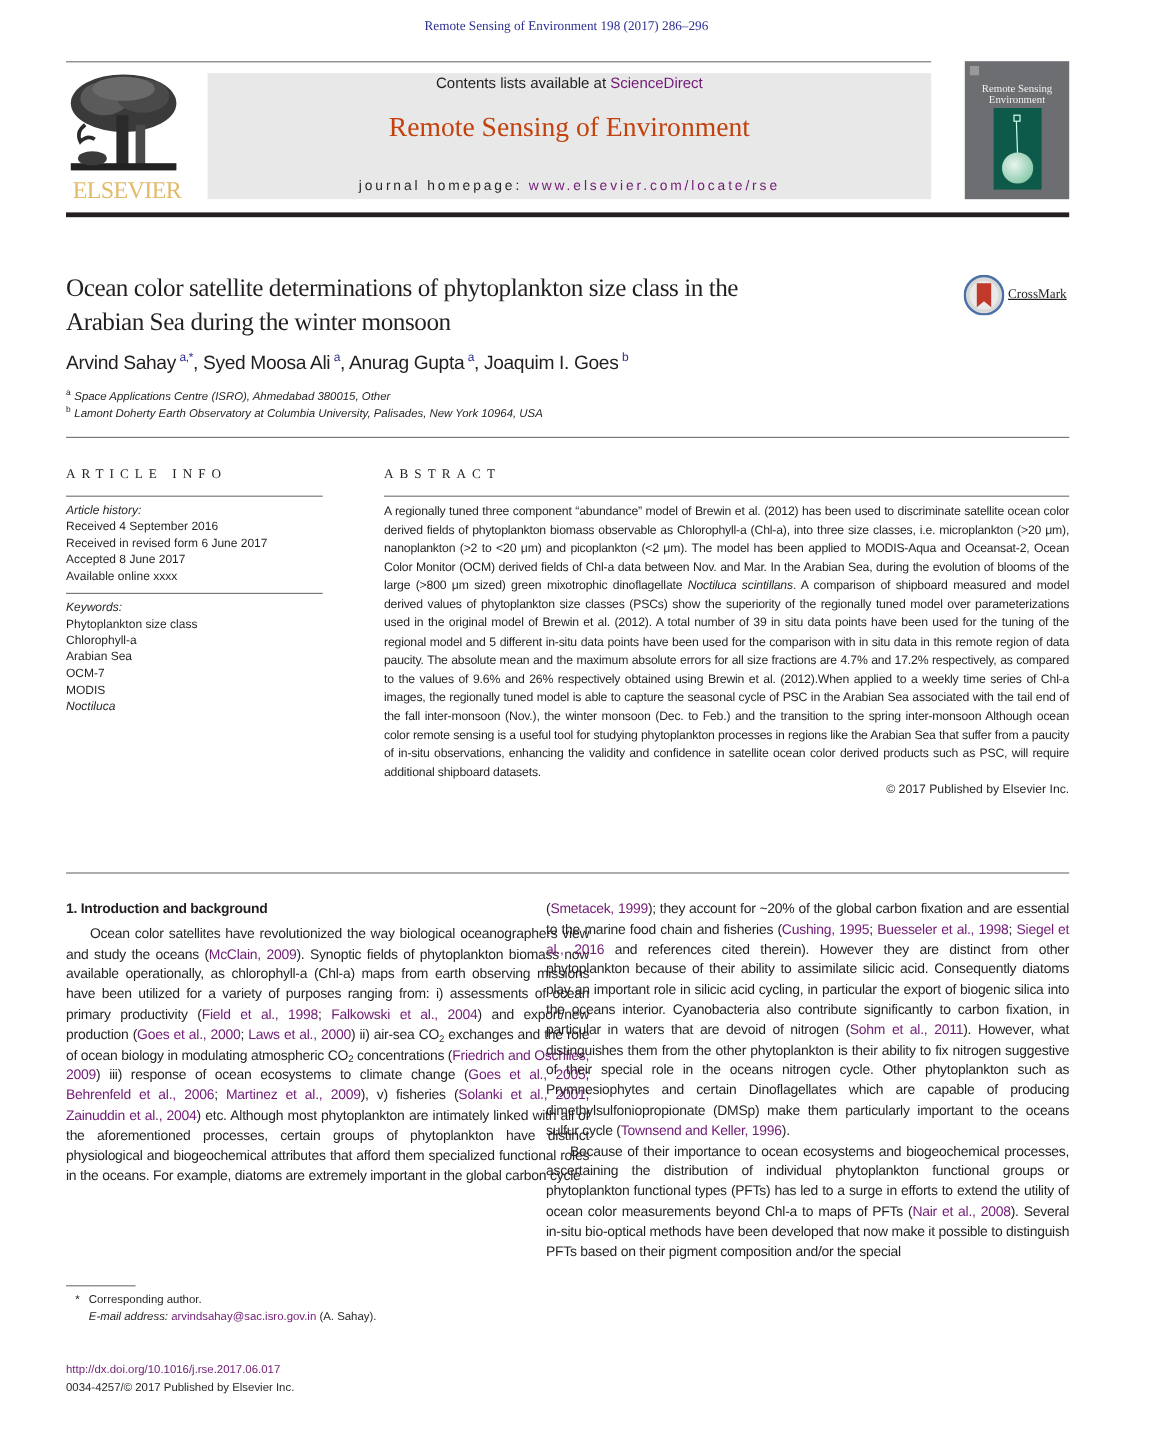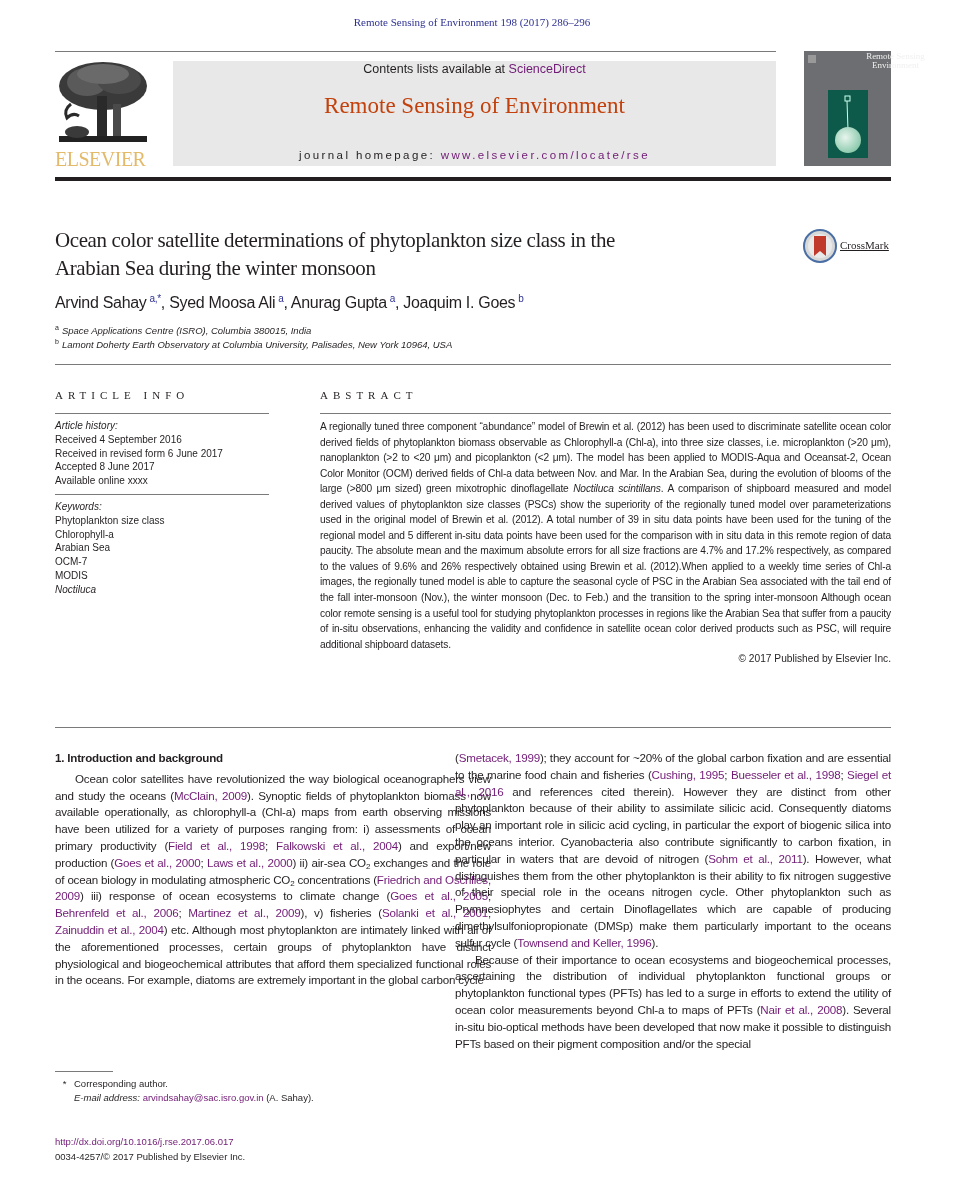--- a/index.html
+++ b/index.html
@@ -8,32 +8,32 @@
     a, .link { color: #701a75; text-decoration: none; }
     .abs { position: absolute; }
 
     
     .running-head { top: 16px; left: 0; width: 944px; text-align: center; font-size: 11px; color: #2e3192; }
 
     
     .hdr-rule-top { top: 51px; left: 55px; width: 721px; height: 1px; background: #7a7a7a; }
     .logo { top: 60px; left: 55px; width: 96px; height: 110px; }
     .logo .tree { position: absolute; left: 2px; top: 0; width: 92px; height: 84px; }
-    .logo .wordmark { position: absolute; left: 0; top: 88px; width: 96px; text-align: left;
+    .logo .wordmark { position: absolute; left: 0; top: 88px; width: 96px; text-align: right;
                       font-family: "Liberation Serif", serif; font-size: 20px; color: #e3b96a; letter-spacing: -0.5px; }
     .banner { top: 61px; left: 173px; width: 603px; height: 105px; background: #e8e8e8; }
     .banner .contents { position: absolute; top: 1px; left: 0; width: 100%; text-align: center;
                         font-family: "Liberation Sans", sans-serif; font-size: 12.5px; color: #231f20; }
     .banner .jtitle { position: absolute; top: 32px; left: 0; width: 100%; text-align: center;
                       font-family: "Liberation Serif", serif; font-size: 23px; color: #c2410c; }
     .banner .homepage { position: absolute; top: 88px; left: 0; width: 100%; text-align: center;
                         font-family: "Liberation Sans", sans-serif; font-size: 11.5px; letter-spacing: 2.4px; color: #231f20; }
     .cover { top: 51px; left: 804px; width: 87px; height: 115px; background: #6d6e71; }
-    .cover .ctitle { position: absolute; top: 1px; left: 0; width: 100%; text-align: center;
-                     font-family: "Liberation Serif", serif; font-size: 9px; line-height: 9px; color: #f0f0f0; padding-left: 48px; }
+    .cover .ctitle { position: absolute; top: 19px; left: 0; width: 100%; text-align: center;
+                     font-family: "Liberation Serif", serif; font-size: 9px; line-height: 9px; color: #f0f0f0; }
     .cover .cpanel { position: absolute; top: 39px; left: 24px; width: 40px; height: 68px; background: #0e5a4a; }
     .thick-bar { top: 177px; left: 55px; width: 836px; height: 4px; background: #231f20; }
 
     
     .title { top: 226px; left: 55px; width: 720px; font-family: Liberation Serif, serif;
              font-size: 21px; line-height: 28px; color: #231f20; letter-spacing: -0.4px; font-stretch: condensed; }
     .crossmark { top: 229px; left: 803px; width: 110px; height: 34px; }
     .crossmark .cm-label { position: absolute; left: 37px; top: 10px; font-family: "Liberation Serif", serif;
                            font-size: 11px; color: #231f20; text-decoration: underline; }
     .authors { top: 293px; left: 55px; font-family: "Liberation Sans", sans-serif; font-size: 16px;
@@ -142,21 +142,21 @@
     <path d="M11 7 H23 V27 L17 22 L11 27 Z" fill="#c0392b"></path>
   </svg>
   <span class="cm-label">CrossMark</span>
 </div>
 
 <div class="abs authors">
   <span>Arvind Sahay</span> <sup>a,*</sup>, <span>Syed Moosa Ali</span> <sup>a</sup>, <span>Anurag Gupta</span> <sup>a</sup>, <span>Joaquim I. Goes</span> <sup>b</sup>
 </div>
 
 <div class="abs affil" style="top:324px;">
-  <sup>a</sup><span>Space Applications Centre (ISRO), Columbia 380015, India</span>
+  <sup>a</sup><span>Space Applications Centre (ISRO), Ahmedabad 380015, Other</span>
 </div>
 <div class="abs affil" style="top:338px;">
   <sup>b</sup><span>Lamont Doherty Earth Observatory at Columbia University, Palisades, New York 10964, USA</span>
 </div>
 
 <div class="abs rule-mid"></div>
 
 <div class="abs info">
   <div class="sec-caps">ARTICLE INFO</div>
   <div class="rule" style="margin-top:12px;"></div>

